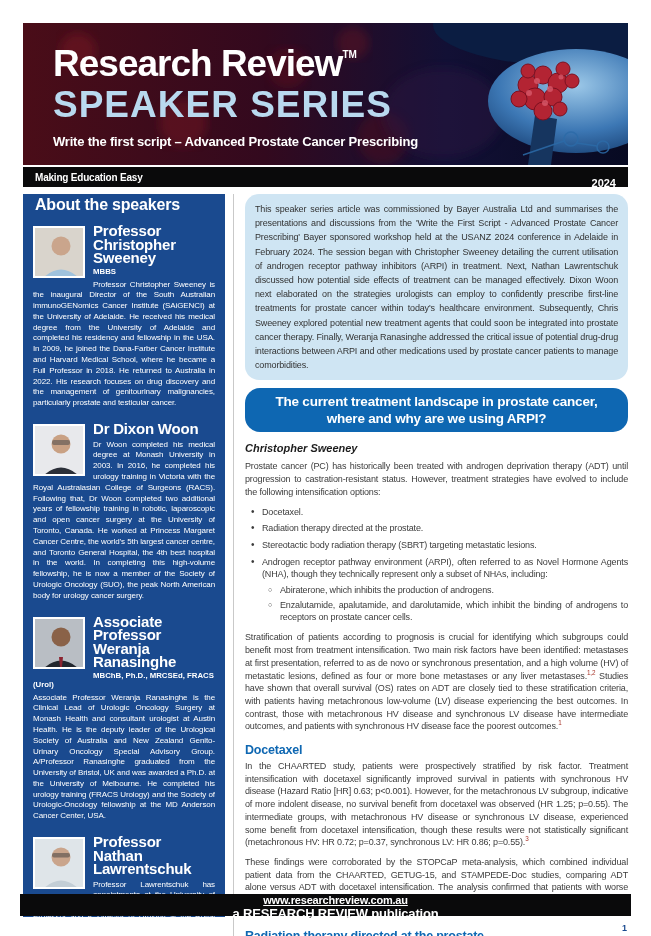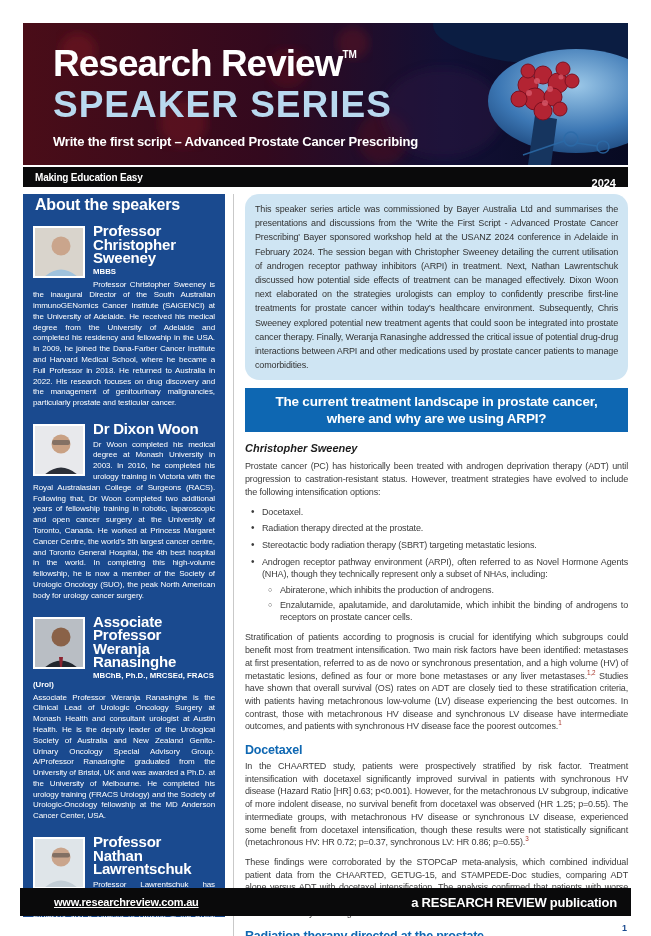--- a/index.html
+++ b/index.html
@@ -44,36 +44,36 @@
   .cred:empty { display:none; }
   .bio { font-size:8px; line-height:10.8px; text-align:justify; margin-top:4px; letter-spacing:-0.1px; }
   .main { flex:1; border-left:1px solid #c9c9c9; margin-left:8px; padding-left:11px; }
   
   .introbox {
     background:#cfe5f3; border-radius:14px; padding:8px 10px; font-size:9px;
     line-height:14.2px; text-align:justify; color:#333333; letter-spacing:-0.15px;
   }
   .titlebar {
     background:#0e67b2; color:#ffffff; text-align:center; font-weight:bold;
-    font-size:13.5px; line-height:17px; padding:5px 20px; margin-top:8px; letter-spacing:-0.2px;
+    font-size:13.5px; line-height:17px; padding:5px 20px; margin-top:8px; letter-spacing:-0.2px;border-radius:15px;
   }
   .speaker-heading { font-size:11px; font-weight:bold; font-style:italic; color:#1c1c1c; margin:10px 0 6px 0; }
   .para { font-size:9px; line-height:12.7px; text-align:justify; letter-spacing:-0.15px; margin-bottom:7px; }
   .bullets { list-style:none; margin:2px 0 8px 4px; }
   .bullets > li { position:relative; padding-left:13px; font-size:9px; line-height:12.3px; margin-bottom:4.5px; text-align:justify; letter-spacing:-0.15px; }
   .bullets > li::before { content:"\2022"; position:absolute; left:2px; top:0; font-size:10px; }
   .subbullets { list-style:none; margin:3px 0 0 6px; }
   .subbullets > li { position:relative; padding-left:12px; margin-bottom:3px; }
   .subbullets > li::before { content:"\25CB"; position:absolute; left:0; top:0.5px; font-size:7px; }
   .sect-head { color:#0e67b2; font-size:12.5px; font-weight:bold; letter-spacing:-0.2px; margin:10px 0 3px 0; }
   sup.ref { font-size:6.3px; color:#a8372c; vertical-align:4px; line-height:0; }
   
   .footerbar {
-    position:absolute; left:20px; right:20px; bottom:20px; height:28px; background:#0a0a0b;
-    display:flex; justify-content:space-between; align-items:center; padding:0 14px 0 34px;
+    position:absolute; left:20px; right:20px; bottom:20px; height:22px; background:#0a0a0b;
+    display:flex; justify-content:space-between; align-items:center; padding:0 14px 0 34px;flex-direction:column;
   }
   .footer-url { color:#ffffff; font-size:11px; font-weight:bold; text-decoration:underline; letter-spacing:-0.2px; }
   .footer-pub { color:#ffffff; font-size:13px; font-weight:bold; letter-spacing:-0.2px; }
   .pagenum { position:absolute; right:24px; bottom:3px; color:#1a4a8f; font-size:9px; font-weight:bold; }
 </style>
 </head>
 <body>
 
 <div class="page">
 

